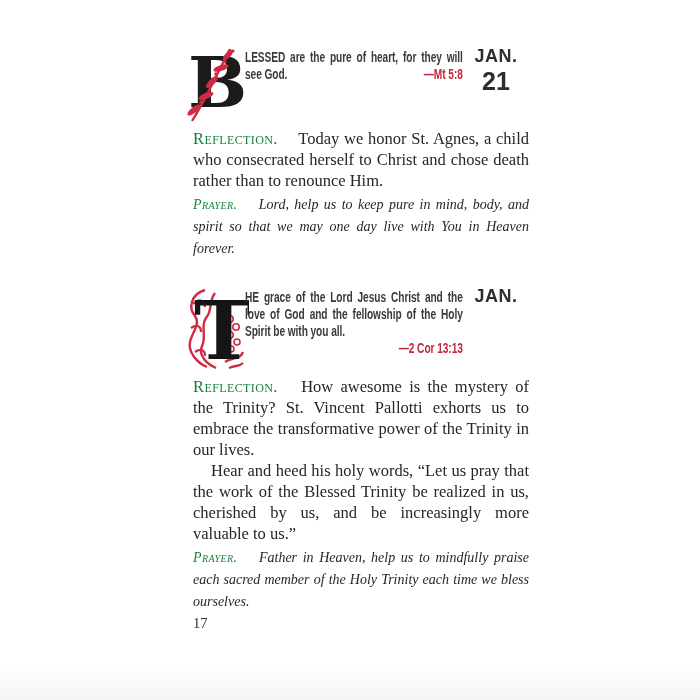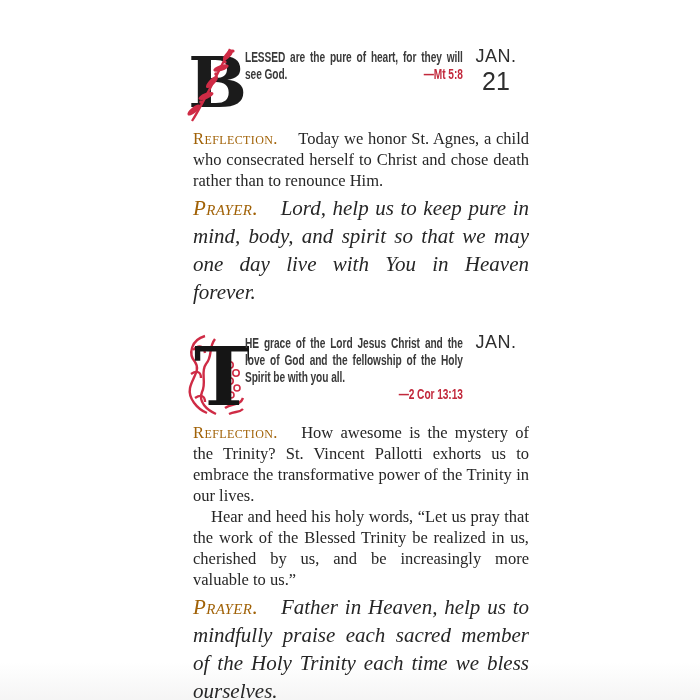--- a/index.html
+++ b/index.html
@@ -63,48 +63,48 @@
     text-align: right;
     color: #c2293c;
   }
   .ref-same-line { margin-top: -17px; }
 
   .date-block {
     flex: 1;
     text-align: center;
     padding-top: 2px;
     font-family: "Liberation Sans", sans-serif;
-    font-weight: normal;
+    font-weight: bold;
     color: #2e2e2e;
     white-space: nowrap;
   }
   .date-month { font-size: 18px; line-height: 20px; letter-spacing: 0.5px; }
   .date-day   { font-size: 25px; line-height: 31px; }
 
   .body-par {
     margin: 0;
     font-size: 16.5px;
     line-height: 21px;
     text-align: justify;
     color: #262626;
   }
   .body-par.first { margin-top: 4px; }
   .indent { text-indent: 18px; }
 
   .label {
-    color: #a16207;
+    color: #15803d;
     font-variant: small-caps;
     letter-spacing: 0.4px;
     margin-right: 16px;
   }
   .prayer-par {
     margin: 3px 0 0 0;
     font-style: italic;
-    font-size: 21px;
-    line-height: 28px;
+    font-size: 14px;
+    line-height: 22px;
     text-align: justify;
     color: #262626;
   }
   .prayer-par .label { font-style: italic; }
 
   .page-number {
     margin-top: 2px;
     font-size: 14.5px;
     color: #2b2b2b;
   }

